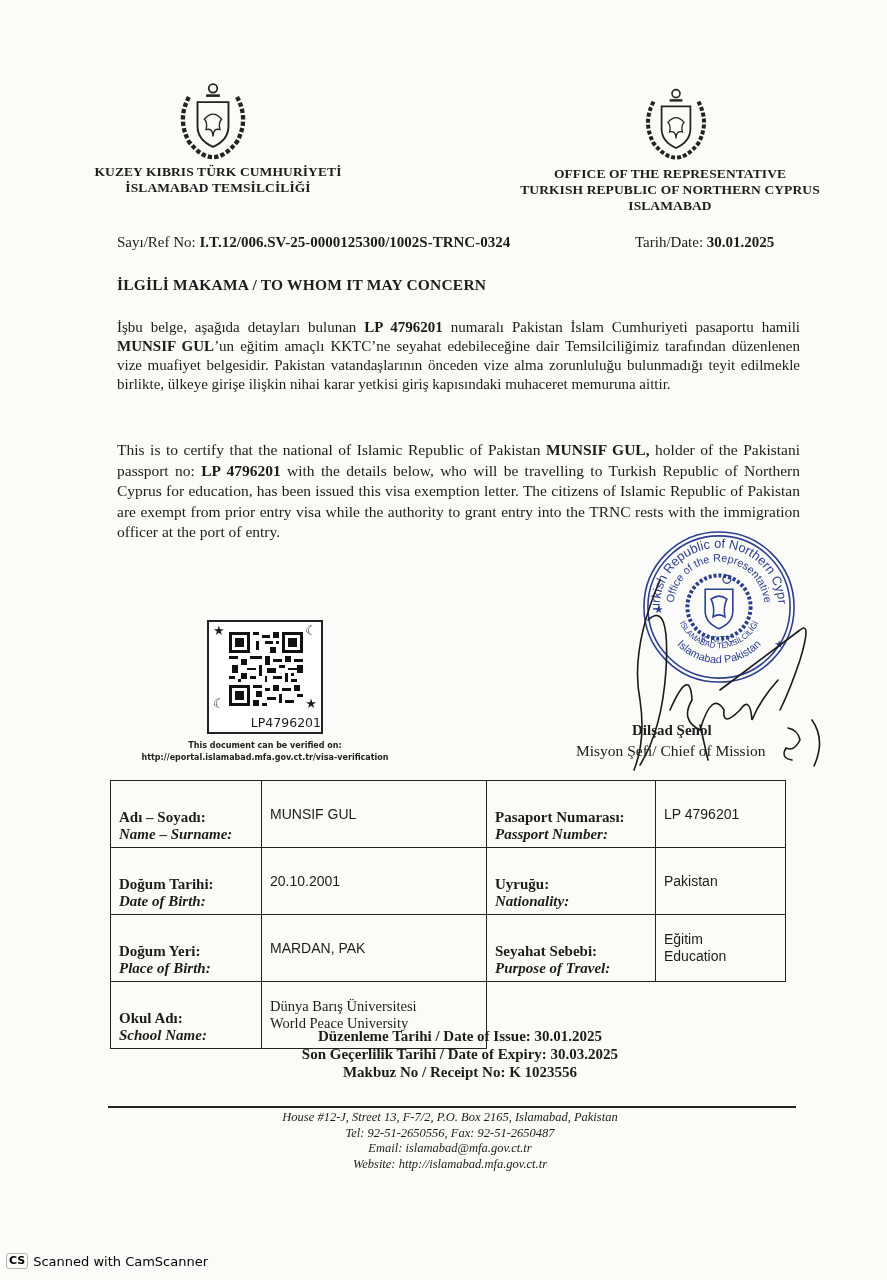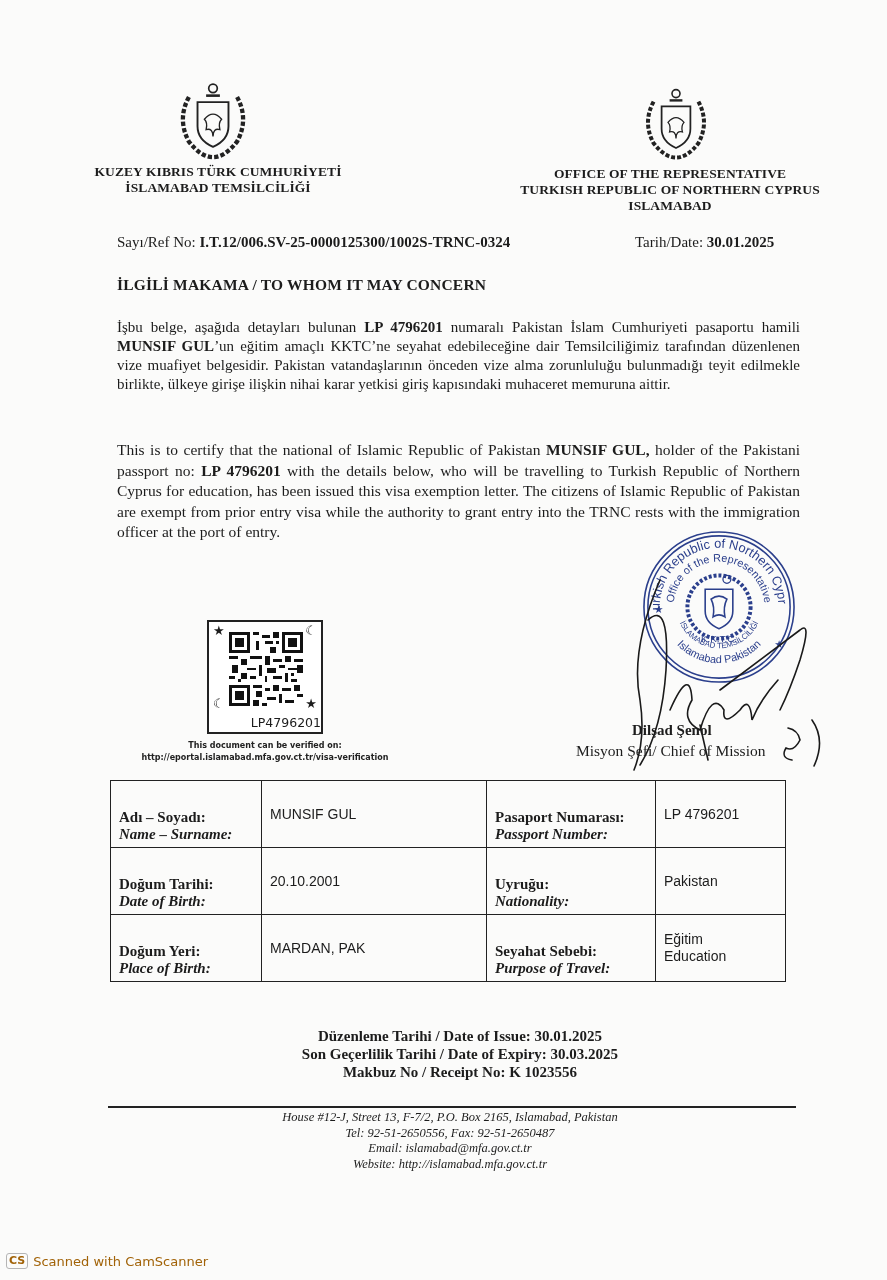--- a/index.html
+++ b/index.html
@@ -47,21 +47,21 @@
     .details .val-serif { font-size: 14.5px; }
     .c1 { width: 151px; } .c2 { width: 225px; } .c3 { width: 169px; } .c4 { width: 130px; }
     .r1 td { height: 58px; } .r2 td { height: 53px; } .r3 td { height: 54px; } .r4 td { height: 61px; }
     .empty-cell { border: none !important; }
 
     .summary { position: absolute; left: 200px; width: 520px; top: 1027px; text-align: center; font-weight: bold; font-size: 15px; line-height: 18px; }
 
     .rule { position: absolute; left: 108px; top: 1106px; width: 688px; height: 2px; background: #222; }
     .footer { position: absolute; left: 150px; width: 600px; top: 1110px; text-align: center; font-style: italic; font-size: 12.5px; line-height: 15.5px; }
 
-    .watermark { position: absolute; left: 6px; top: 1253px; display: flex; align-items: center; font-family: "DejaVu Sans", sans-serif; color: #a16207; font-size: 13px; }
+    .watermark { position: absolute; left: 6px; top: 1253px; display: flex; align-items: center; font-family: "DejaVu Sans", sans-serif; color: #000000; font-size: 13px; }
     .cs-logo { display: inline-block; border: 1.5px solid #b5b5b5; border-radius: 3px; font-weight: bold; font-size: 11px; padding: 0 2px; margin-right: 5px; line-height: 14px; }
   </style>
 </head>
 <body>
 
 <div class="page">
 
   <svg class="emblem emblem-left" viewBox="0 0 100 100">
     <g fill="none" stroke="#222" stroke-width="2.2">
       <path d="M22 22 Q8 48 22 74 Q36 92 50 92 Q64 92 78 74 Q92 48 78 22" stroke-dasharray="5 2.5" stroke-width="5"></path>
@@ -246,20 +246,31 @@
       <td class="c2 val">MARDAN, PAK</td>
       <td class="c3">
             <span class="lbl-tr">Seyahat Sebebi:</span>
             <span class="lbl-en">Purpose of Travel:</span>
           </td>
       <td class="c4 val">
             <div>Eğitim</div>
             <div>Education</div>
           </td>
     </tr>
+    <tr class="r4">
+      <td class="c1">
+            <span class="lbl-tr">Okul Adı:</span>
+            <span class="lbl-en">School Name:</span>
+          </td>
+      <td class="c2 val-serif">
+            <div>Dünya Barış Üniversitesi</div>
+            <div>World Peace University</div>
+          </td>
+      <td class="empty-cell" colspan="2"></td>
+    </tr>
   </tbody>
     </table>
 
   <div class="summary">
     <div>Düzenleme Tarihi / Date of Issue: 30.01.2025</div>
     <div>Son Geçerlilik Tarihi / Date of Expiry: 30.03.2025</div>
     <div>Makbuz No / Receipt No: K 1023556</div>
   </div>
 
   <div class="rule"></div>

